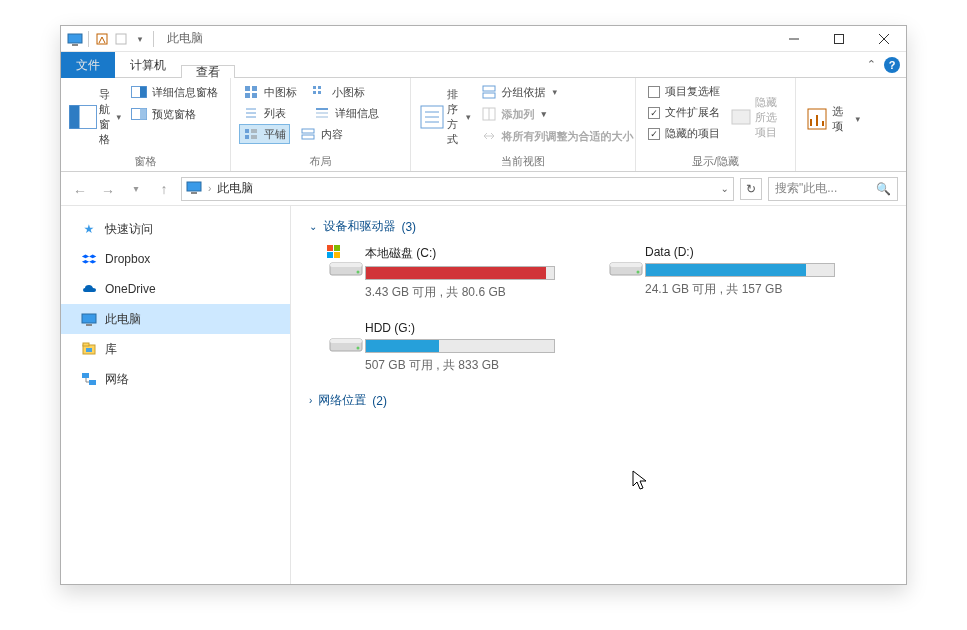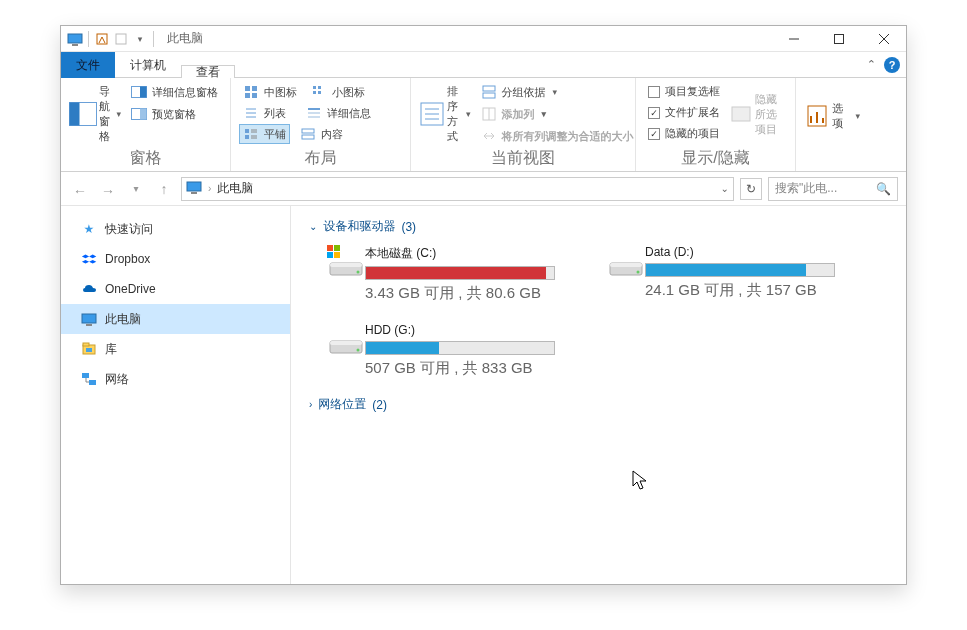--- a/index.html
+++ b/index.html
@@ -12,31 +12,31 @@
 .titlebar-left { display: flex; align-items: center; gap: 3px; padding-left: 6px; }
 .titlebar-left .mini-icon { width: 16px; height: 16px; display: inline-flex; align-items: center; justify-content: center; }
 .qat-sep { width: 1px; height: 16px; background: #ccc; margin: 0 2px; }
 .title-text { color: #666; font-size: 12px; margin-left: 8px; }
 .titlebar-right { margin-left: auto; display: flex; }
 .win-btn { width: 45px; height: 26px; display: flex; align-items: center; justify-content: center; color: #555; }
 
 
 .tabs-row { height: 26px; display: flex; align-items: stretch; background: #fff; position: relative; border-bottom: 1px solid #d0d0d0; }
 .tab { padding: 0 14px; display: flex; align-items: center; font-size: 12px; color: #333; border: 1px solid transparent; border-bottom: none; margin-bottom: -1px; }
-.tab.file { background: #1979ca; color: #0f172a; }
+.tab.file { background: #1979ca; color: #e5e5e5; }
 .tab.active { background: #fff; border-color: #d0d0d0; margin-top: 13px; }
 .tabs-right { margin-left: auto; display: flex; align-items: center; padding-right: 6px; gap: 8px; }
 .collapse-caret { color: #666; font-size: 11px; }
 .help-icon { width: 16px; height: 16px; border-radius: 50%; background: #1979ca; color: #fff; display: flex; align-items: center; justify-content: center; font-size: 11px; font-weight: bold; }
 
 
 .ribbon { height: 94px; background: #fff; border-bottom: 1px solid #d0d0d0; display: flex; }
 .rgroup { border-right: 1px solid #e5e5e5; padding: 4px 8px 2px 8px; display: flex; flex-direction: column; }
 .rgroup-body { flex: 1; display: flex; gap: 6px; }
-.rgroup-label { text-align: center; color: #777; font-size: 16px; padding-top: 2px; }
+.rgroup-label { text-align: center; color: #777; font-size: 11px; padding-top: 2px; }
 .rbtn-big { display: flex; flex-direction: row; align-items: center; justify-content: center; width: 56px; color: #444; font-size: 11px; gap: 2px; }
 .rbtn-big.disabled { color: #aaa; }
 .ricon { width: 30px; height: 30px; display: flex; align-items: center; justify-content: center; }
 .rstack { display: flex; flex-direction: column; gap: 2px; }
 .rsmall { display: flex; align-items: center; gap: 5px; color: #444; font-size: 11px; padding: 2px 4px; white-space: nowrap; }
 .rsmall.disabled { color: #aaa; font-weight: bold; }
 .rsmall.selected { background: #cde6f7; border: 1px solid #7bb6e3; padding: 1px 3px; }
 .rsmall .sicon { width: 16px; height: 16px; display: inline-flex; align-items: center; justify-content: center; }
 .chk { width: 12px; height: 12px; border: 1px solid #888; display: inline-flex; align-items: center; justify-content: center; font-size: 9px; color: #333; }
 .drop-caret { font-size: 9px; color: #666; margin-left: 2px; }
@@ -62,21 +62,21 @@
 .group-header { display: flex; align-items: center; gap: 6px; color: #0b4f8b; font-size: 12px; margin-bottom: 10px; }
 .group-header .caret { font-size: 10px; }
 .drives { display: flex; flex-wrap: wrap; gap: 20px 40px; margin-left: 18px; margin-bottom: 18px; }
 .drive { display: flex; gap: 0; width: 240px; }
 .drive-icon { width: 38px; height: 34px; display: flex; align-items: flex-end; justify-content: center; }
 .drive-body { flex: 1; }
 .drive-name { font-size: 12px; color: #222; margin-bottom: 4px; }
 .drive-bar { width: 190px; height: 14px; border: 1px solid #b8b8b8; background: #eaeaea; position: relative; margin-bottom: 4px; }
 .drive-fill { height: 100%; background: #26a0da; }
 .drive-fill.red { background: #d13438; }
-.drive-sub { font-size: 15px; color: #666; }
+.drive-sub { font-size: 12px; color: #666; }
 
 
 .statusbar { height: 24px; border-top: 1px solid #e5e5e5; display: flex; align-items: center; padding: 0 10px; font-size: 12px; color: #444; }
 .statusbar .right { margin-left: auto; display: flex; gap: 4px; }
 .view-toggle { width: 22px; height: 18px; border: 1px solid transparent; display: flex; align-items: center; justify-content: center; color: #555; }
 .view-toggle.active { background: #cde6f7; border-color: #7bb6e3; }
 
 
 .cursor { position: absolute; left: 632px; top: 470px; pointer-events: none; }
 </style>
@@ -197,21 +197,21 @@
                   <svg width="14" height="14">
                     <rect x="1" y="1" width="3" height="3" fill="#6aa0d8"></rect>
                     <rect x="6" y="1" width="3" height="3" fill="#6aa0d8"></rect>
                     <rect x="1" y="6" width="3" height="3" fill="#6aa0d8"></rect>
                     <rect x="6" y="6" width="3" height="3" fill="#6aa0d8"></rect>
                   </svg>
                 </span>
                 <span>小图标</span>
               </div>
         </div>
-        <div style="display:flex; gap:12px;text-align:right;">
+        <div style="display:flex; gap:20px;text-align:right;">
           <div class="rsmall">
                 <span class="sicon">
                   <svg width="14" height="14">
                     <line x1="2" y1="3" x2="12" y2="3" stroke="#6aa0d8"></line>
                     <line x1="2" y1="7" x2="12" y2="7" stroke="#6aa0d8"></line>
                     <line x1="2" y1="11" x2="12" y2="11" stroke="#6aa0d8"></line>
                   </svg>
                 </span>
                 <span>列表</span>
               </div>

